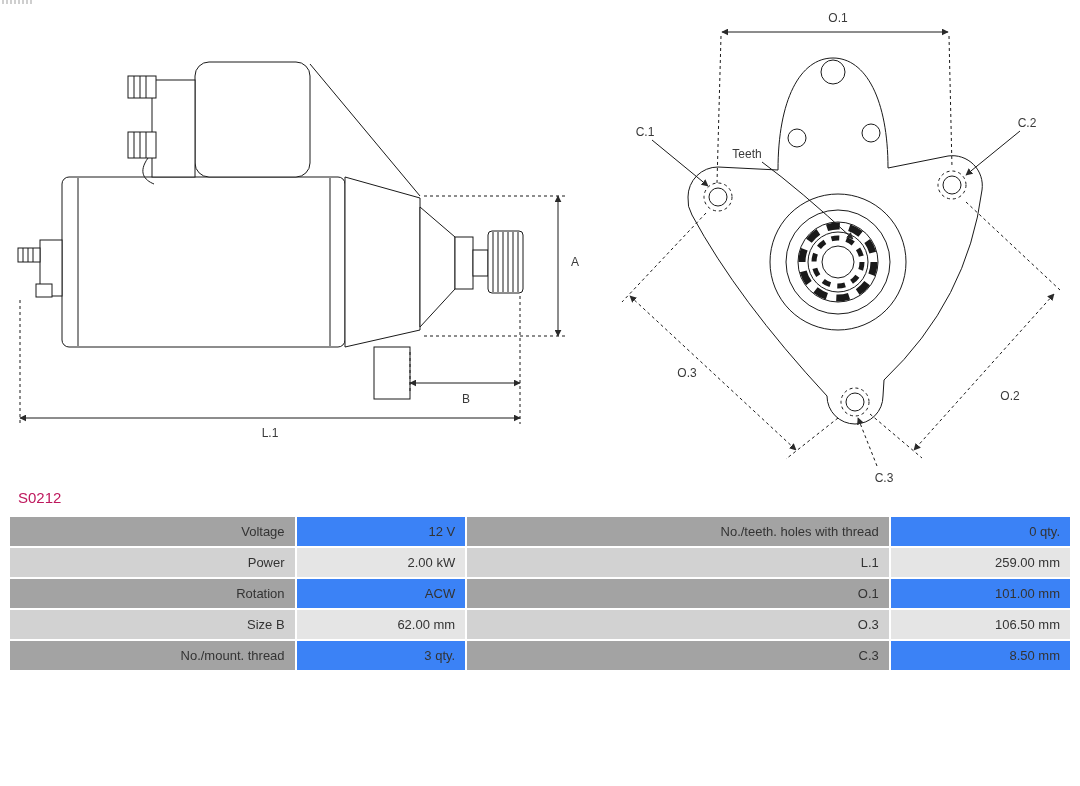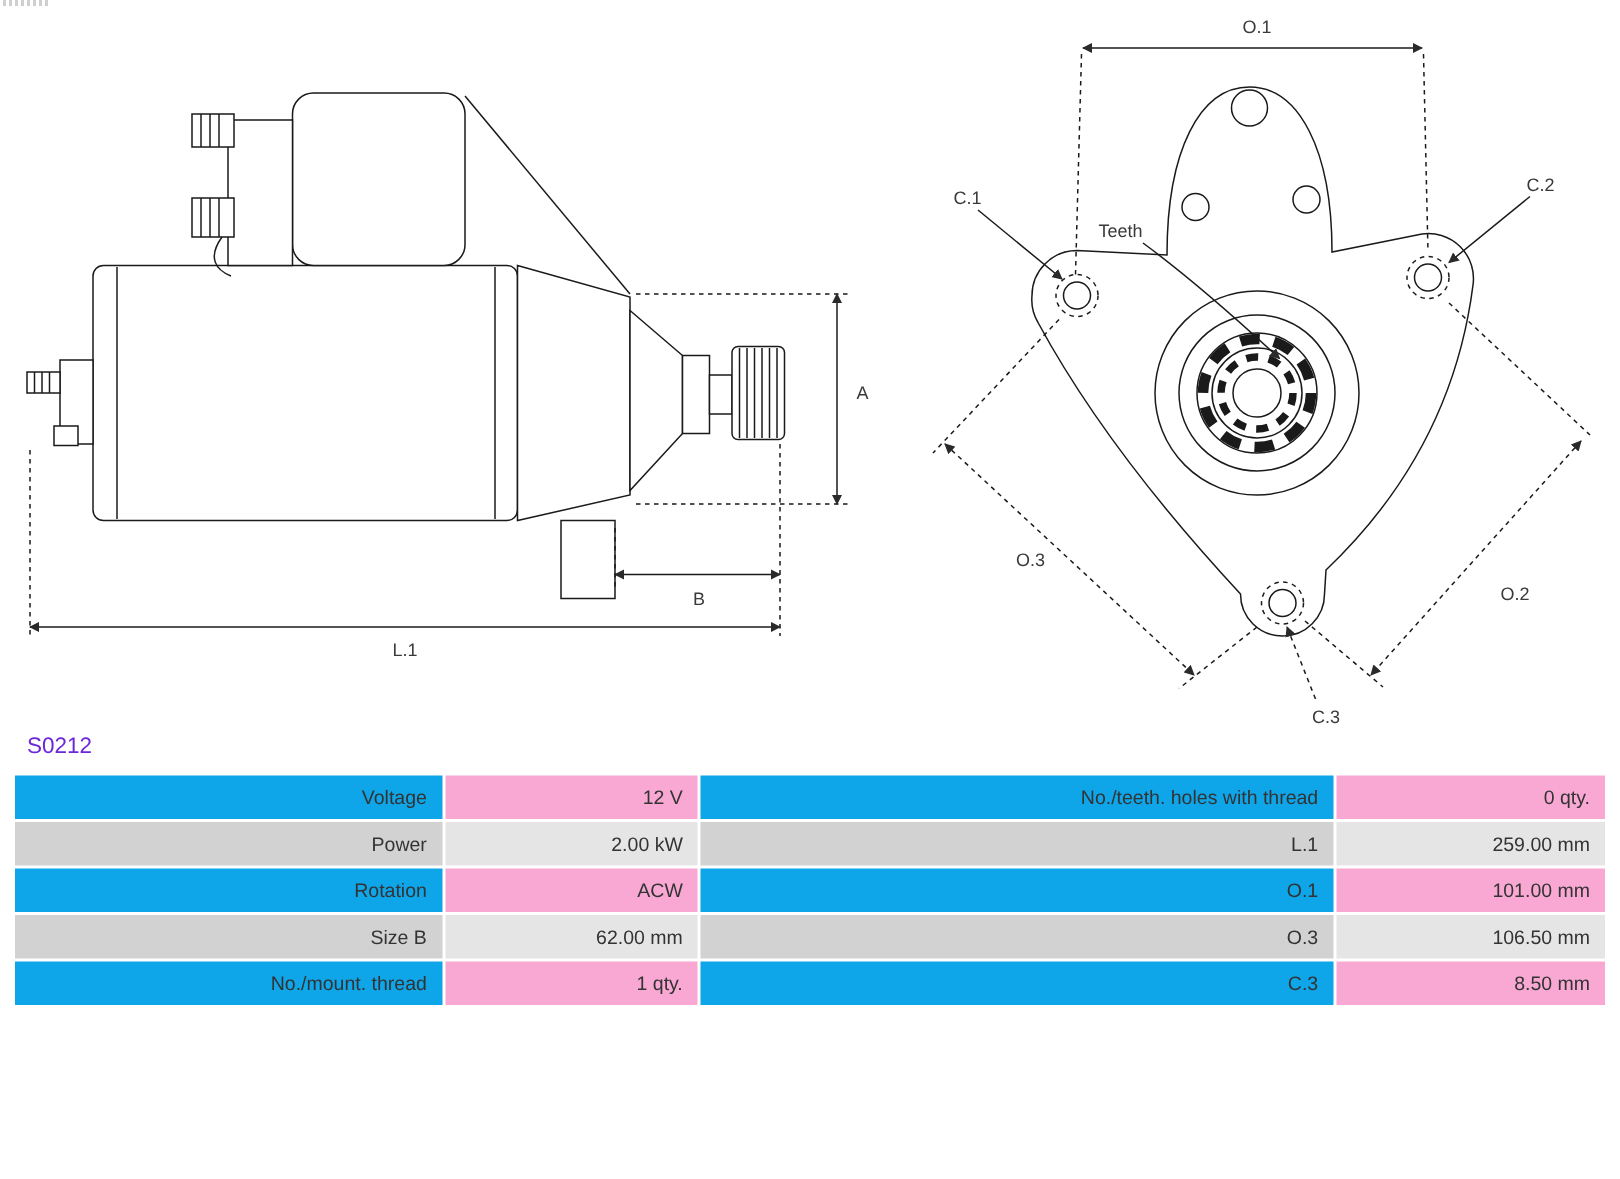--- a/index.html
+++ b/index.html
@@ -2,25 +2,25 @@
 <html><head>
 <meta charset="utf-8">
 <style>
   html,body{margin:0;padding:0;background:#fff;}
   body{font-family:"Liberation Sans", sans-serif;color:#333;}
   .page{position:relative;width:1080px;height:786px;background:#fff;overflow:hidden;}
   .watermark{position:absolute;left:2px;top:0;width:30px;height:4px;
     background:repeating-linear-gradient(90deg,#cfcfcf 0 2px,#fff 2px 4px);}
   .diagram-wrap{position:absolute;left:0;top:0;width:1080px;height:492px;}
   svg text{font:12px "Liberation Sans", sans-serif;fill:#3a3a3a;}
-  .part-number{position:absolute;left:18px;top:489px;font-size:15px;color:#6d28d9;}
+  .part-number{position:absolute;left:18px;top:489px;font-size:15px;color:#be185d;}
   .specs{position:absolute;left:8px;top:515px;width:1064px;border-collapse:separate;border-spacing:2px;}
   .specs td{height:29px;padding:0 10px;font-size:13px;text-align:right;vertical-align:middle;white-space:nowrap;}
-  .specs td.lbl{background:#0ea5e9;}
-  .specs td.val{background:#f9a8d4;}
+  .specs td.lbl{background:#a3a3a3;}
+  .specs td.val{background:#3b82f6;}
   .specs tr:nth-child(even) td.lbl{background:#d2d2d2;}
   .specs tr:nth-child(even) td.val{background:#e5e5e5;}
   .c1{width:27%;} .c2{width:16%;} .c3{width:40%;} .c4{width:17%;}
 </style>
 </head>
 <body>
 
 <div class="page">
 
   <div class="watermark"></div>
@@ -197,20 +197,20 @@
         <td class="val">101.00 mm</td>
       </tr>
       <tr>
         <td class="lbl">Size B</td>
         <td class="val">62.00 mm</td>
         <td class="lbl">O.3</td>
         <td class="val">106.50 mm</td>
       </tr>
       <tr>
         <td class="lbl">No./mount. thread</td>
-        <td class="val">1 qty.</td>
+        <td class="val">3 qty.</td>
         <td class="lbl">C.3</td>
         <td class="val">8.50 mm</td>
       </tr>
     </tbody>
   </table>
 
 </div>
 
 </body></html>

